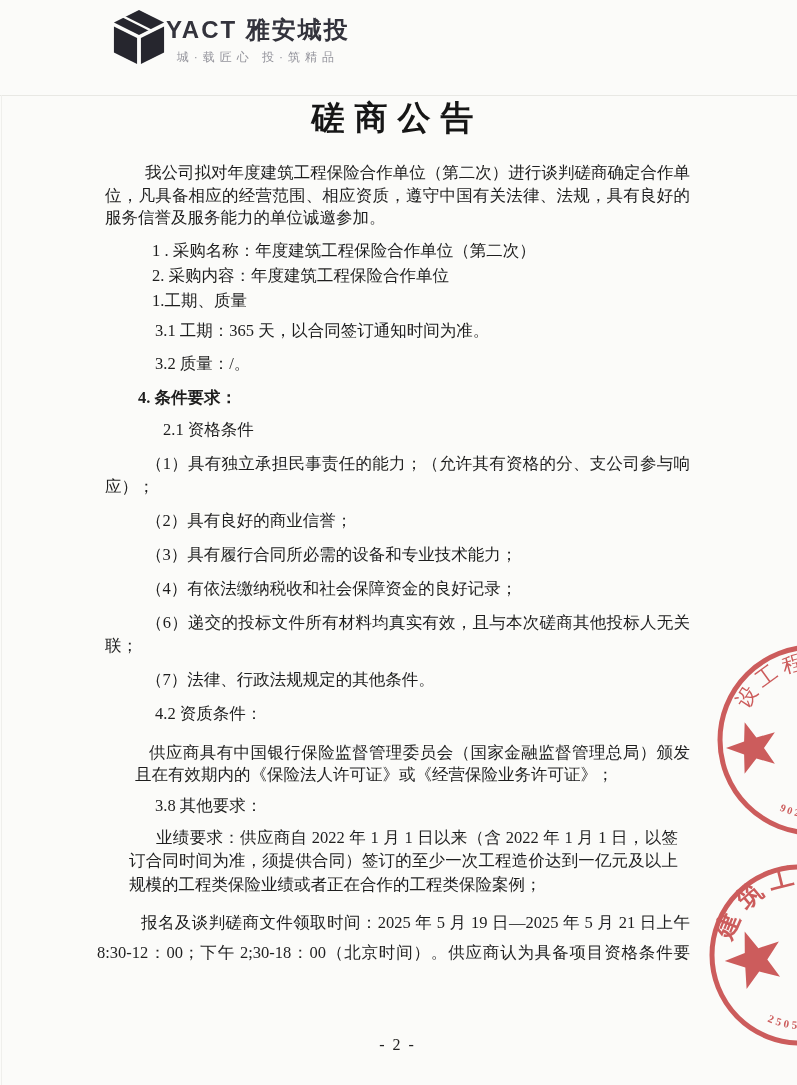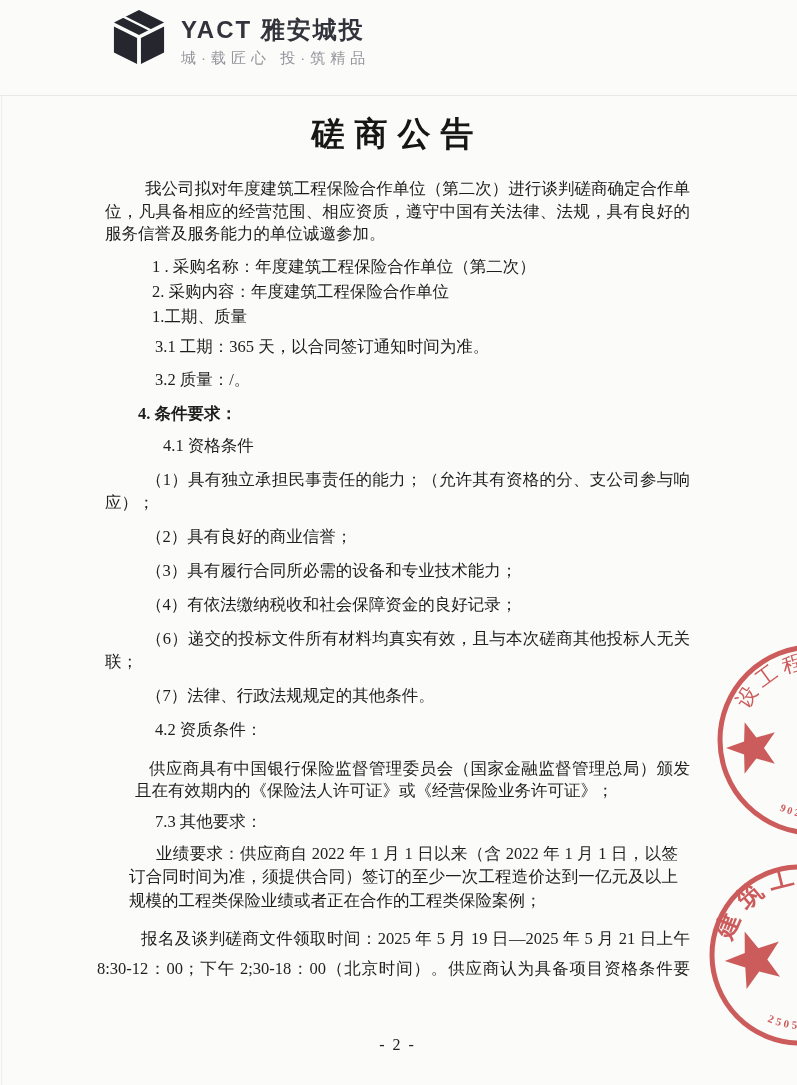--- a/index.html
+++ b/index.html
@@ -3,29 +3,29 @@
 <meta charset="utf-8">
 <style>
   html,body{margin:0;padding:0;}
   body{
     width:797px;height:1085px;overflow:hidden;position:relative;
     background:#fbfbf9;color:#1e1e1e;
     font-family:"Liberation Serif","DejaVu Serif",serif;
   }
   .page{position:absolute;inset:0;}
   
-  .logo{position:absolute;left:112px;top:8px;display:flex;align-items:flex-start;gap:15px;}
+  .logo{position:absolute;left:112px;top:8px;display:flex;align-items:flex-start;}
   .logo-txt{padding-top:9px;font-family:"Liberation Sans","DejaVu Sans",sans-serif;}
   .logo-name{font-size:24px;font-weight:bold;color:#33333c;letter-spacing:2px;line-height:26px;}
-  .logo-tagline{font-size:15px;color:#94949c;letter-spacing:5px;margin-top:6px;text-align:center;}
+  .logo-tagline{font-size:12px;color:#94949c;letter-spacing:5px;margin-top:6px;text-align:center;}
   
   .hline{position:absolute;left:0;top:95px;width:797px;height:1px;background:#e8e8e4;}
   .vline{position:absolute;left:1px;top:95px;width:1px;height:990px;background:#efefec;}
   
-  .content{position:absolute;left:105px;top:114px;width:585px;
+  .content{position:absolute;left:105px;top:98px;width:585px;
            font-size:16.5px;line-height:23px;text-align:justify;}
   .title{font-size:33px;line-height:40px;font-weight:bold;text-align:center;
          letter-spacing:10px;margin:0 0 24px;color:#161616;}
   p{margin:0;}
   .u{text-underline-offset:3px;}
   .intro{line-height:22.5px;text-indent:40px;margin-bottom:8px;}
   .numlist{margin-left:47px;line-height:25px;}
   .p31{margin:6px 0 9px 50px;line-height:24px;}
   .p32{margin:0 0 10px 50px;line-height:24px;}
   .p4{margin:8px 0 8px 33px;line-height:24px;font-weight:bold;}
@@ -73,34 +73,34 @@
     <div class="numlist">
       <p><span>1 . 采购名称：</span><span class="u">年度建筑工程保险合作单位（第二次）</span></p>
       <p><span>2. 采购内容：</span><span class="u">年度建筑工程保险合作单位</span></p>
       <p>1.工期、质量</p>
     </div>
 
     <p class="p31"><span>3.1 工期：</span><span class="u">365 天，以合同签订通知时间为准。</span></p>
     <p class="p32"><span>3.2 质量：</span><span class="u">/。</span></p>
 
     <p class="p4">4. 条件要求：</p>
-    <p class="p41">4.1 资格条件</p>
+    <p class="p41">2.1 资格条件</p>
 
     <div>
         <p class="cond">（1）具有独立承担民事责任的能力；（允许其有资格的分、支公司参与响应）；</p>
         <p class="cond">（2）具有良好的商业信誉；</p>
         <p class="cond">（3）具有履行合同所必需的设备和专业技术能力；</p>
         <p class="cond">（4）有依法缴纳税收和社会保障资金的良好记录；</p>
         <p class="cond">（6）递交的投标文件所有材料均真实有效，且与本次磋商其他投标人无关联；</p>
         <p class="cond">（7）法律、行政法规规定的其他条件。</p>
       </div>
 
     <p class="p42">4.2 资质条件：</p>
     <p class="p42body">供应商具有中国银行保险监督管理委员会（国家金融监督管理总局）颁发且在有效期内的《保险法人许可证》或《经营保险业务许可证》；</p>
-    <p class="p43">7.3 其他要求：</p>
+    <p class="p43">3.8 其他要求：</p>
     <p class="achv">业绩要求：供应商自 2022 年 1 月 1 日以来（含  2022 年 1 月 1 日，以签订合同时间为准，须提供合同）签订的至少一次工程造价达到一亿元及以上规模的工程类保险业绩或者正在合作的工程类保险案例；</p>
     <p class="signup">报名及谈判磋商文件领取时间：2025 年 5 月 19 日—2025 年 5 月 21 日上午 8:30-12：00；下午 2;30-18：00（北京时间）。供应商认为具备项目资格条件要</p>
   </main>
 
   <svg class="seal seal1" width="240" height="220" viewBox="0 0 240 220">
     <defs>
       <path id="numarc1" d="M 52.5 149 A 78 78 0 0 0 187.5 149"></path>
     </defs>
     <circle cx="120" cy="110" r="93" fill="none" stroke="#c64747" stroke-width="5"></circle>
     <text x="59.6" y="70.8" transform="rotate(-57 59.6 70.8)" text-anchor="middle" font-size="21" fill="#c64747">设</text>

